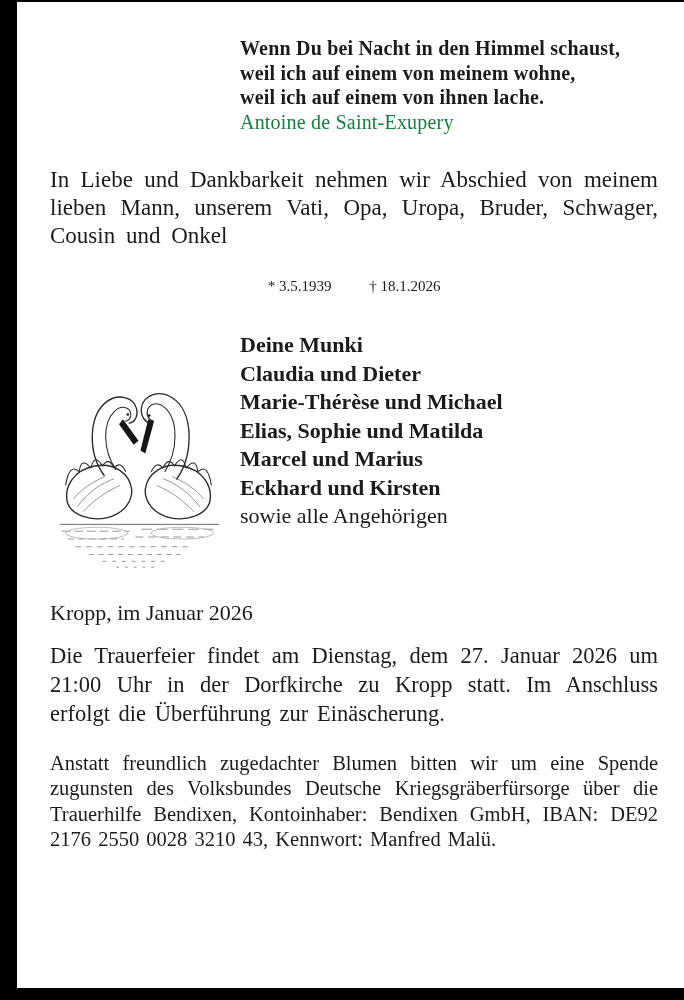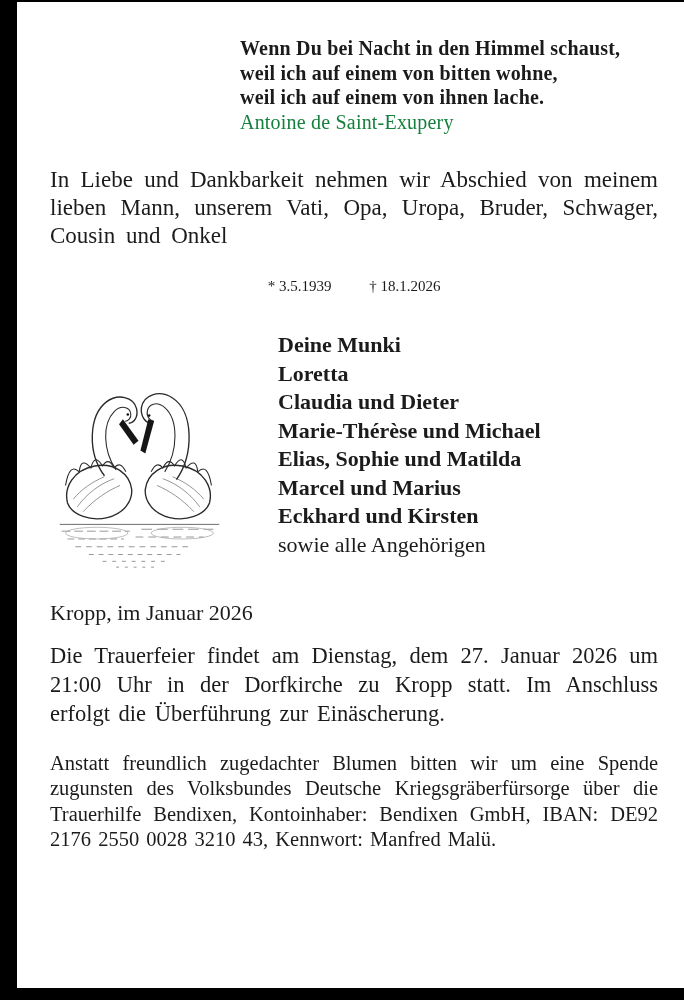--- a/index.html
+++ b/index.html
@@ -63,21 +63,20 @@
   }
   .dates span {
     display: inline-block;
     margin: 0 17px;
   }
   
   .middle {
     margin-top: 32px;
     display: flex;
     align-items: flex-start;
-    gap: 38px;
   }
   .swan-wrap {
     flex: 0 0 185px;
     margin-left: -4px;
     margin-top: 30px;
   }
   .mourners {
     margin-left: 9px;
     font-size: 22px;
     line-height: 28.5px;
@@ -107,21 +106,21 @@
     word-spacing: 2px;
   }
 </style>
 </head>
 <body>
 
 <div class="page">
 
   <div class="poem">
     <div>Wenn Du bei Nacht in den Himmel schaust,</div>
-    <div>weil ich auf einem von bitten wohne,</div>
+    <div>weil ich auf einem von meinem wohne,</div>
     <div>weil ich auf einem von ihnen lache.</div>
     <div class="attribution">Antoine de Saint-Exupery</div>
   </div>
 
   <p class="intro">In Liebe und Dankbarkeit nehmen wir Abschied von meinem lieben Mann, unserem Vati, Opa, Uropa, Bruder, Schwager, Cousin und Onkel</p>
 
 
   <div class="dates">
     <span>* 3.5.1939</span>
     <span>† 18.1.2026</span>
@@ -166,21 +165,20 @@
           <path d="M58,206 H126" stroke-dasharray="4 6"></path>
           <path d="M72,212 H114" stroke-dasharray="3 6"></path>
         </g>
         <ellipse cx="52" cy="177" rx="32" ry="6" fill="none" stroke="#aaaaaa" stroke-width="0.8"></ellipse>
         <ellipse cx="140" cy="177" rx="32" ry="6" fill="none" stroke="#aaaaaa" stroke-width="0.8"></ellipse>
       </svg>
     </div>
 
     <div class="mourners">
       <div>Deine Munki</div>
-      <div>Loretta</div>
       <div>Claudia und Dieter</div>
       <div>Marie-Thérèse und Michael</div>
       <div>Elias, Sophie und Matilda</div>
       <div>Marcel und Marius</div>
       <div>Eckhard und Kirsten</div>
       <div class="closing">sowie alle Angehörigen</div>
     </div>
   </div>
 
   <div class="place-date">Kropp, im Januar 2026</div>

